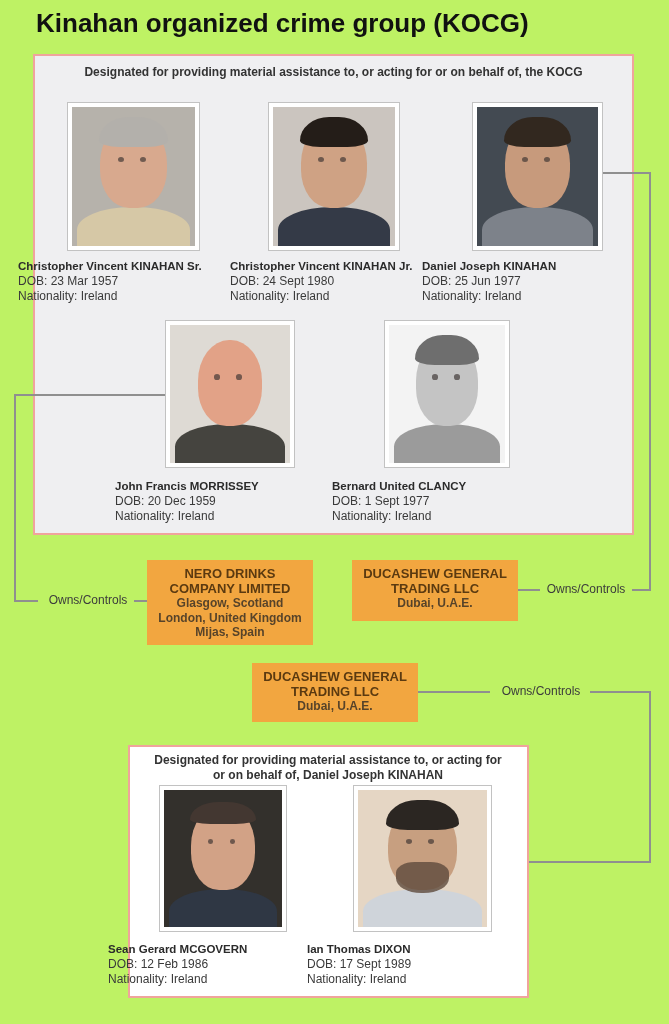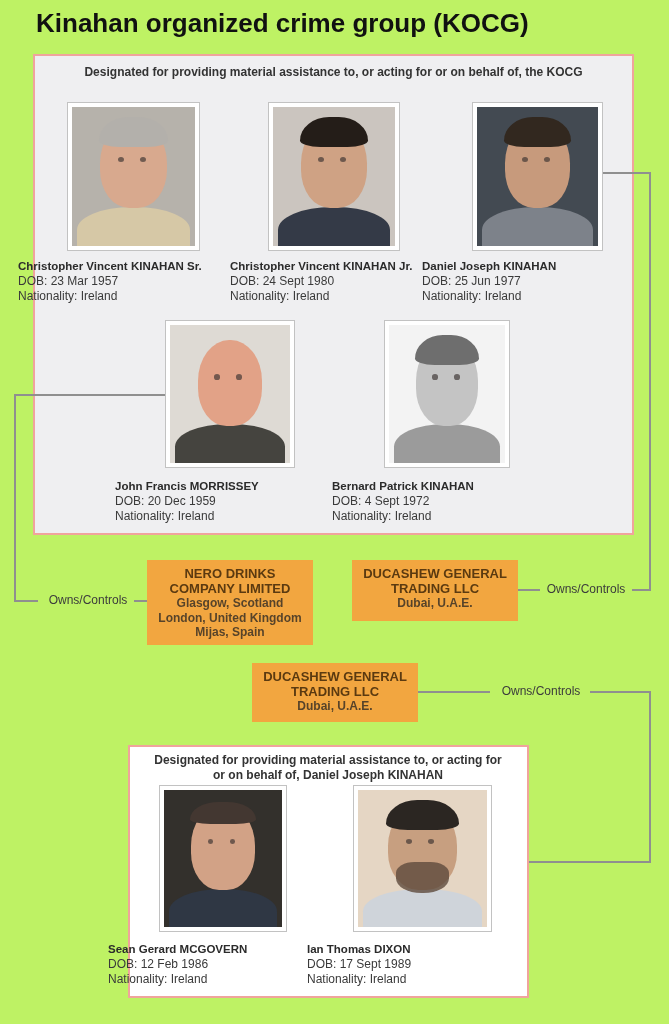--- a/index.html
+++ b/index.html
@@ -185,22 +185,22 @@
       <div class="hair"></div>
     </div>
   </div>
 
   <div class="caption" style="left:115px; top:479px;">
     <div class="name">John Francis MORRISSEY</div>
     <div class="meta">DOB: 20 Dec 1959</div>
     <div class="meta">Nationality: Ireland</div>
   </div>
   <div class="caption" style="left:332px; top:479px;">
-    <div class="name">Bernard Patrick KINAHAN</div>
-    <div class="meta">DOB: 4 Sept 1972</div>
+    <div class="name">Bernard United CLANCY</div>
+    <div class="meta">DOB: 1 Sept 1977</div>
     <div class="meta">Nationality: Ireland</div>
   </div>
 
   <div class="company" style="left:147px; top:560px; width:166px; height:85px;">
     <div class="cname">NERO DRINKS</div>
     <div class="cname">COMPANY LIMITED</div>
     <div class="cloc">Glasgow, Scotland</div>
     <div class="cloc">London, United Kingdom</div>
     <div class="cloc">Mijas, Spain</div>
   </div>

